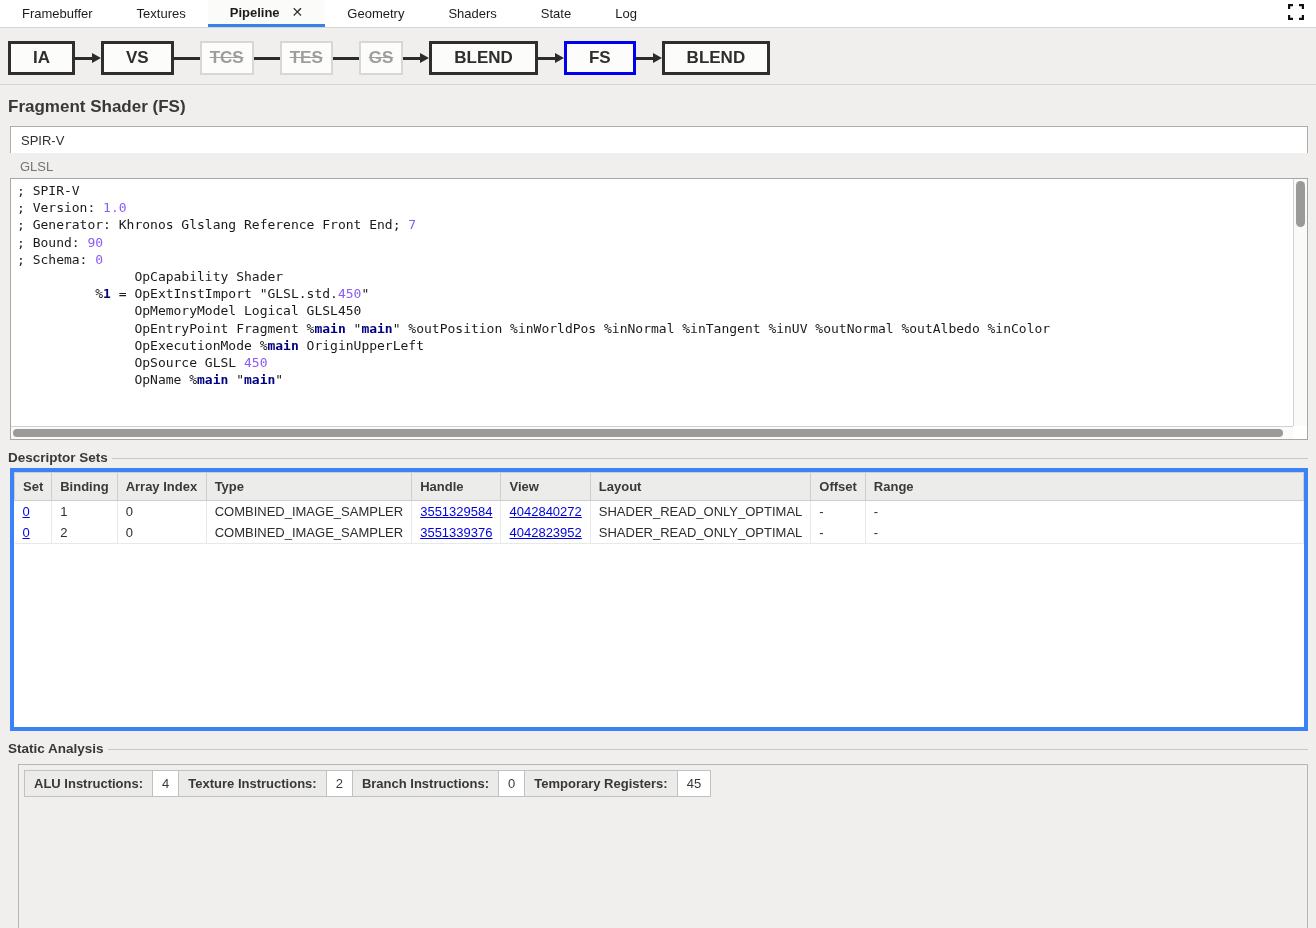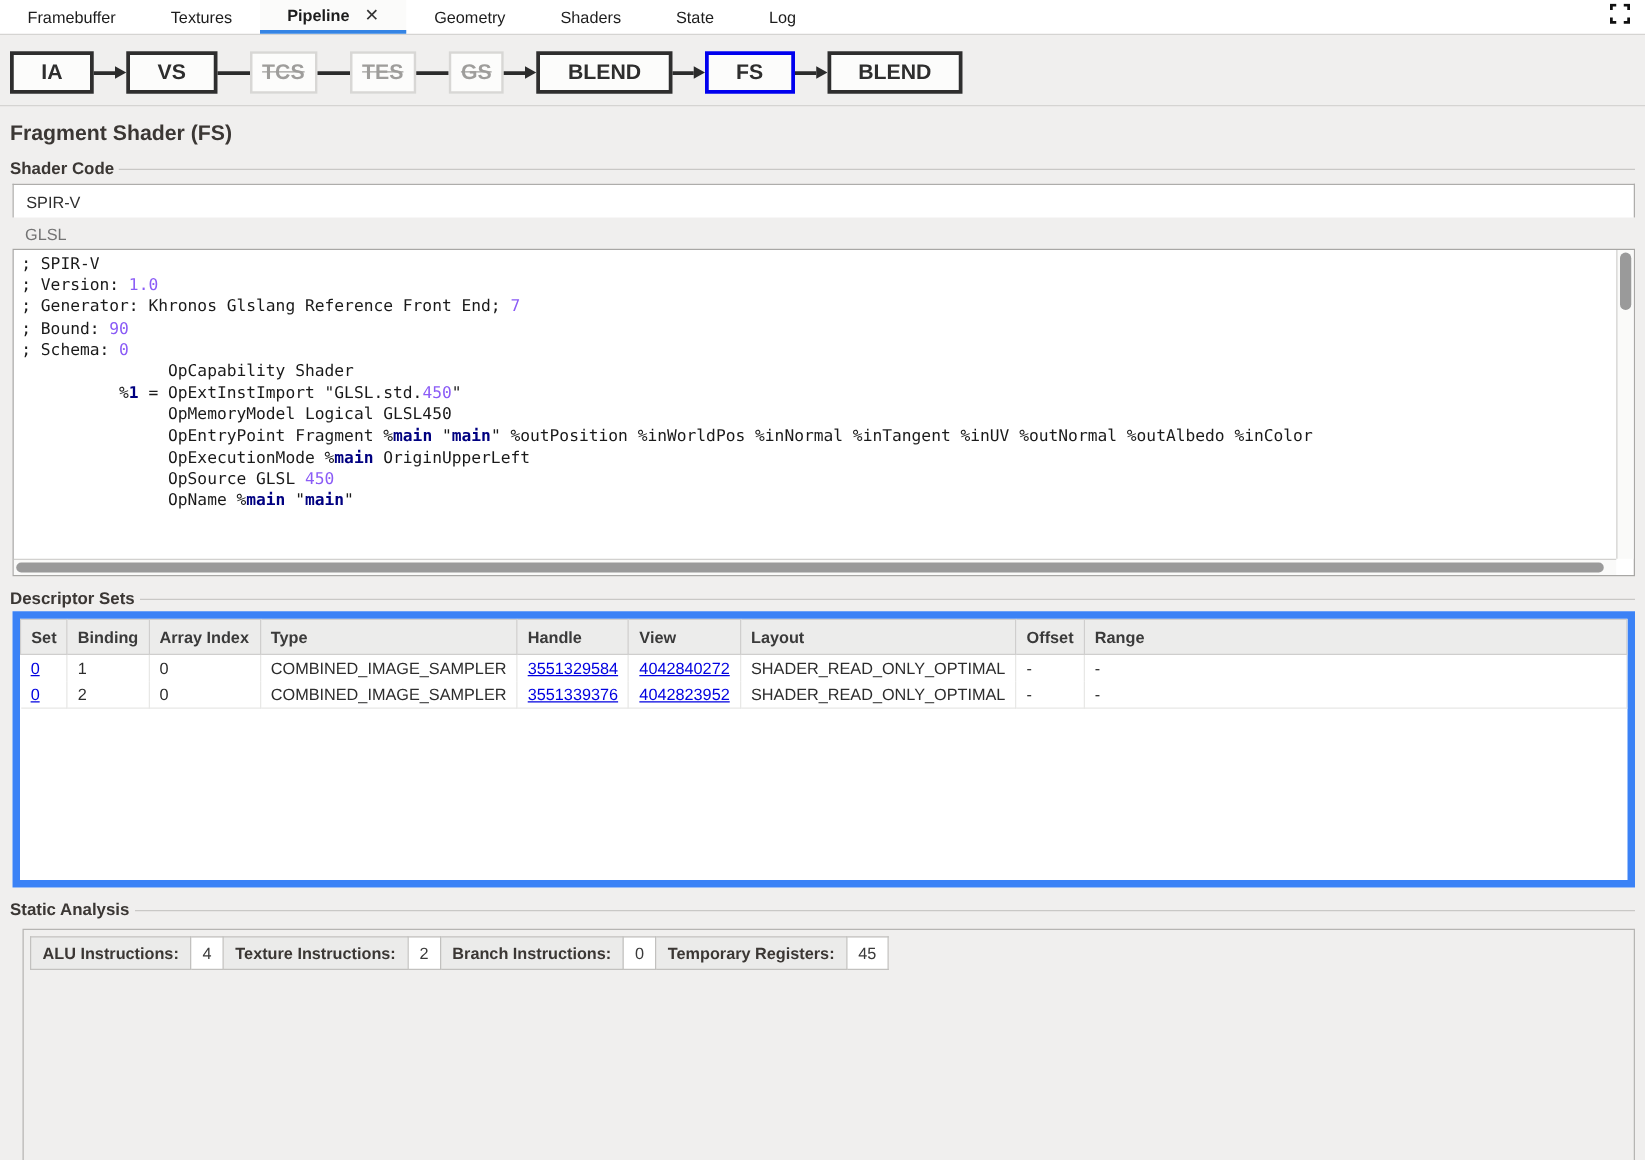--- a/index.html
+++ b/index.html
@@ -79,22 +79,22 @@
   .hscroll {
     position:absolute; left:0; right:14px; bottom:0; height:13px;
     background:#fafaf9; border-top:1px solid #d2d1cf;
   }
   .hscroll .thumb {
     position:absolute; top:2px; bottom:2px; left:2px; right:10px;
     background:#9a9a9a; border-radius:6px;
   }
   
   .table-box {
-    margin-top:3px; margin-left:2px; height:221px; background:#ffffff;
-    border:6px solid #3b82f6; overflow:hidden;
+    margin-top:3px; margin-left:2px; height:263px; background:#ffffff;
+    border:4px solid #3b82f6; overflow:hidden;
   }
   table.desc { border-collapse:collapse; width:100%; font-size:13px; }
   table.desc th {
     background:#ececeb; border:1px solid #cfcecd; font-weight:bold; text-align:left;
     padding:6px 8px; color:#3a3a3a; white-space:nowrap;
   }
   table.desc td {
     padding:3px 8px; border-right:1px solid #e8e8e6; white-space:nowrap; color:#2d2d2d;
   }
   table.desc tr.last td { border-bottom:1px solid #e8e8e6; }
@@ -180,23 +180,20 @@
     <div class="conn arrow">
       <i></i>
     </div>
     <div class="stage enabled">BLEND</div>
   </div>
 <div class="top-divider"></div>
 
 <div class="main">
   <h1 class="page-title">Fragment Shader (FS)</h1>
 
-  <div class="legend-row">
-    <span class="legend">Shader Code</span>
-  </div>
   <div class="code-tabs">
       <div class="code-tab active">SPIR-V</div>
       <div class="code-tab">GLSL</div>
     </div>
   <div class="code-box">
     <pre><div class="code-line"><span>; SPIR-V</span></div><div class="code-line"><span>; Version: </span><span class="tok-n">1.0</span></div><div class="code-line"><span>; Generator: Khronos Glslang Reference Front End; </span><span class="tok-n">7</span></div><div class="code-line"><span>; Bound: </span><span class="tok-n">90</span></div><div class="code-line"><span>; Schema: </span><span class="tok-n">0</span></div><div class="code-line"><span>               OpCapability Shader</span></div><div class="code-line"><span>          %</span><span class="tok-id">1</span><span> = OpExtInstImport "GLSL.std.</span><span class="tok-n">450</span><span>"</span></div><div class="code-line"><span>               OpMemoryModel Logical GLSL450</span></div><div class="code-line"><span>               OpEntryPoint Fragment %</span><span class="tok-id">main</span><span> "</span><span class="tok-id">main</span><span>" %outPosition %inWorldPos %inNormal %inTangent %inUV %outNormal %outAlbedo %inColor</span></div><div class="code-line"><span>               OpExecutionMode %</span><span class="tok-id">main</span><span> OriginUpperLeft</span></div><div class="code-line"><span>               OpSource GLSL </span><span class="tok-n">450</span></div><div class="code-line"><span>               OpName %</span><span class="tok-id">main</span><span> "</span><span class="tok-id">main</span><span>"</span></div></pre>
     <div class="vscroll">
         <div class="thumb"></div>
       </div>
     <div class="hscroll">

